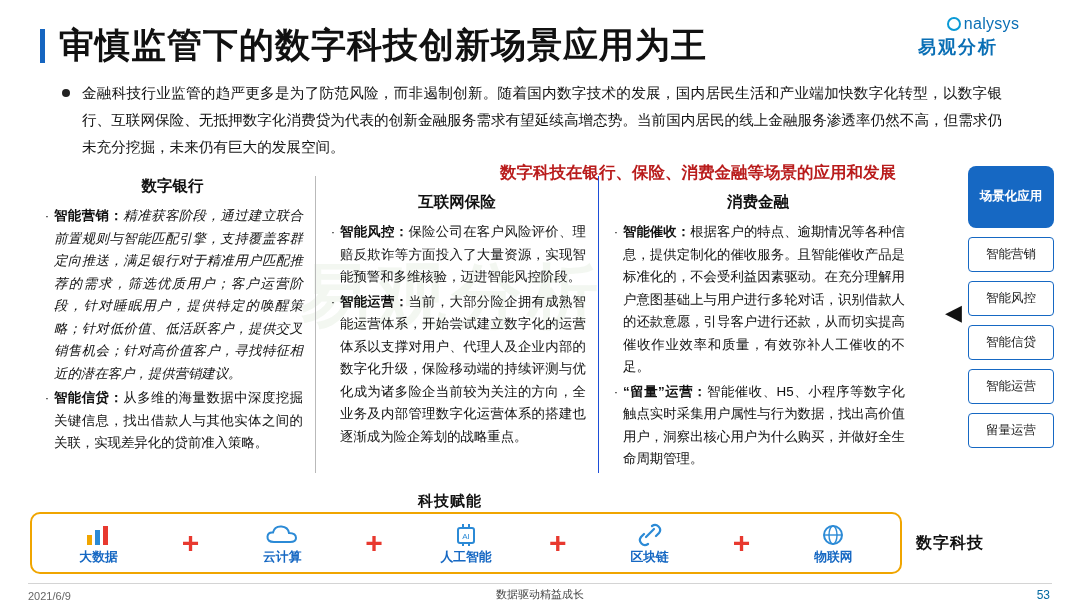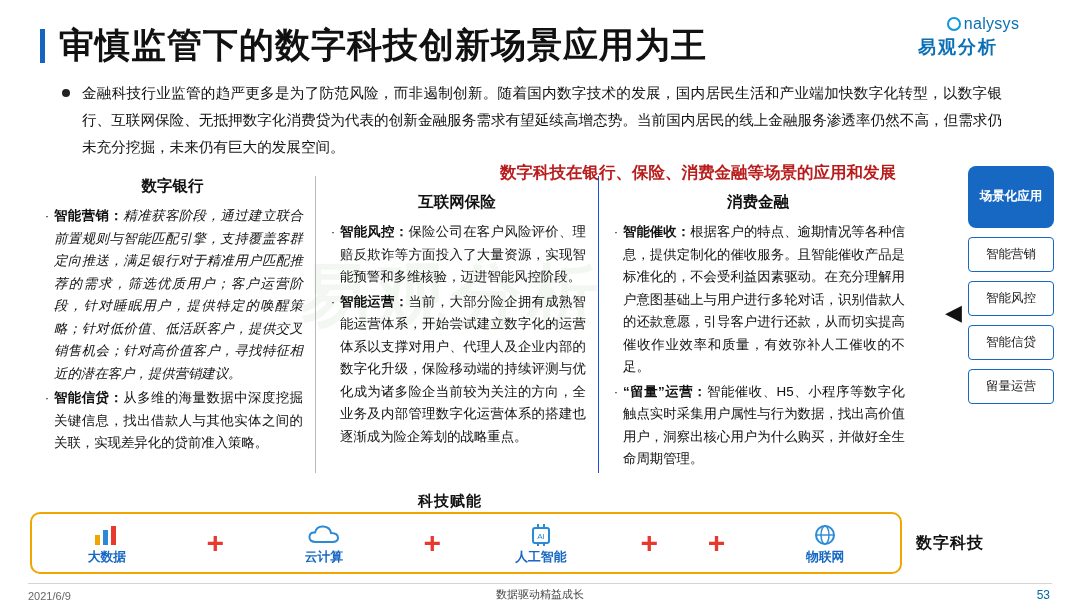--- a/index.html
+++ b/index.html
@@ -353,20 +353,21 @@
 
 </div>
 
 <div class="brace">◀</div>
 
 <div class="scenario">
   <div class="scenario-head">场景化应用</div>
   <div class="scenario-item">智能营销</div>
   <div class="scenario-item">智能风控</div>
   <div class="scenario-item">智能信贷</div>
+  <div class="scenario-item">智能运营</div>
   <div class="scenario-item">留量运营</div>
 </div>
 
 <div class="tech-label">科技赋能</div>
 
 <div class="tech-bar">
 
   <div class="tech-item">
     <div class="tech-icon">
       <svg width="30" height="24" viewBox="0 0 30 24">
@@ -400,20 +401,30 @@
         <rect x="16" y="1" width="2" height="4" fill="#2b8ad6"></rect>
         <rect x="10" y="20" width="2" height="3" fill="#2b8ad6"></rect>
         <rect x="16" y="20" width="2" height="3" fill="#2b8ad6"></rect>
       </svg>
     </div>
     <div class="tech-name">人工智能</div>
   </div>
 
   <div class="plus">+</div>
 
+  <div class="tech-item">
+    <div class="tech-icon">
+      <svg width="28" height="24" viewBox="0 0 28 24">
+        <path d="M10 14 L18 6" stroke="#2b8ad6" stroke-width="2.2" stroke-linecap="round"></path>
+        <path d="M16 3 a5 5 0 0 1 7 7 l-3 3" fill="none" stroke="#2b8ad6" stroke-width="2.2" stroke-linecap="round"></path>
+        <path d="M12 21 a5 5 0 0 1 -7 -7 l3 -3" fill="none" stroke="#2b8ad6" stroke-width="2.2" stroke-linecap="round"></path>
+      </svg>
+    </div>
+    <div class="tech-name">区块链</div>
+  </div>
 
   <div class="plus">+</div>
 
   <div class="tech-item">
     <div class="tech-icon">
       <svg width="26" height="24" viewBox="0 0 26 24">
         <circle cx="13" cy="12" r="9" fill="none" stroke="#2b8ad6" stroke-width="2"></circle>
         <ellipse cx="13" cy="12" rx="4" ry="9" fill="none" stroke="#2b8ad6" stroke-width="1.4"></ellipse>
         <line x1="4" y1="12" x2="22" y2="12" stroke="#2b8ad6" stroke-width="1.4"></line>
       </svg>

